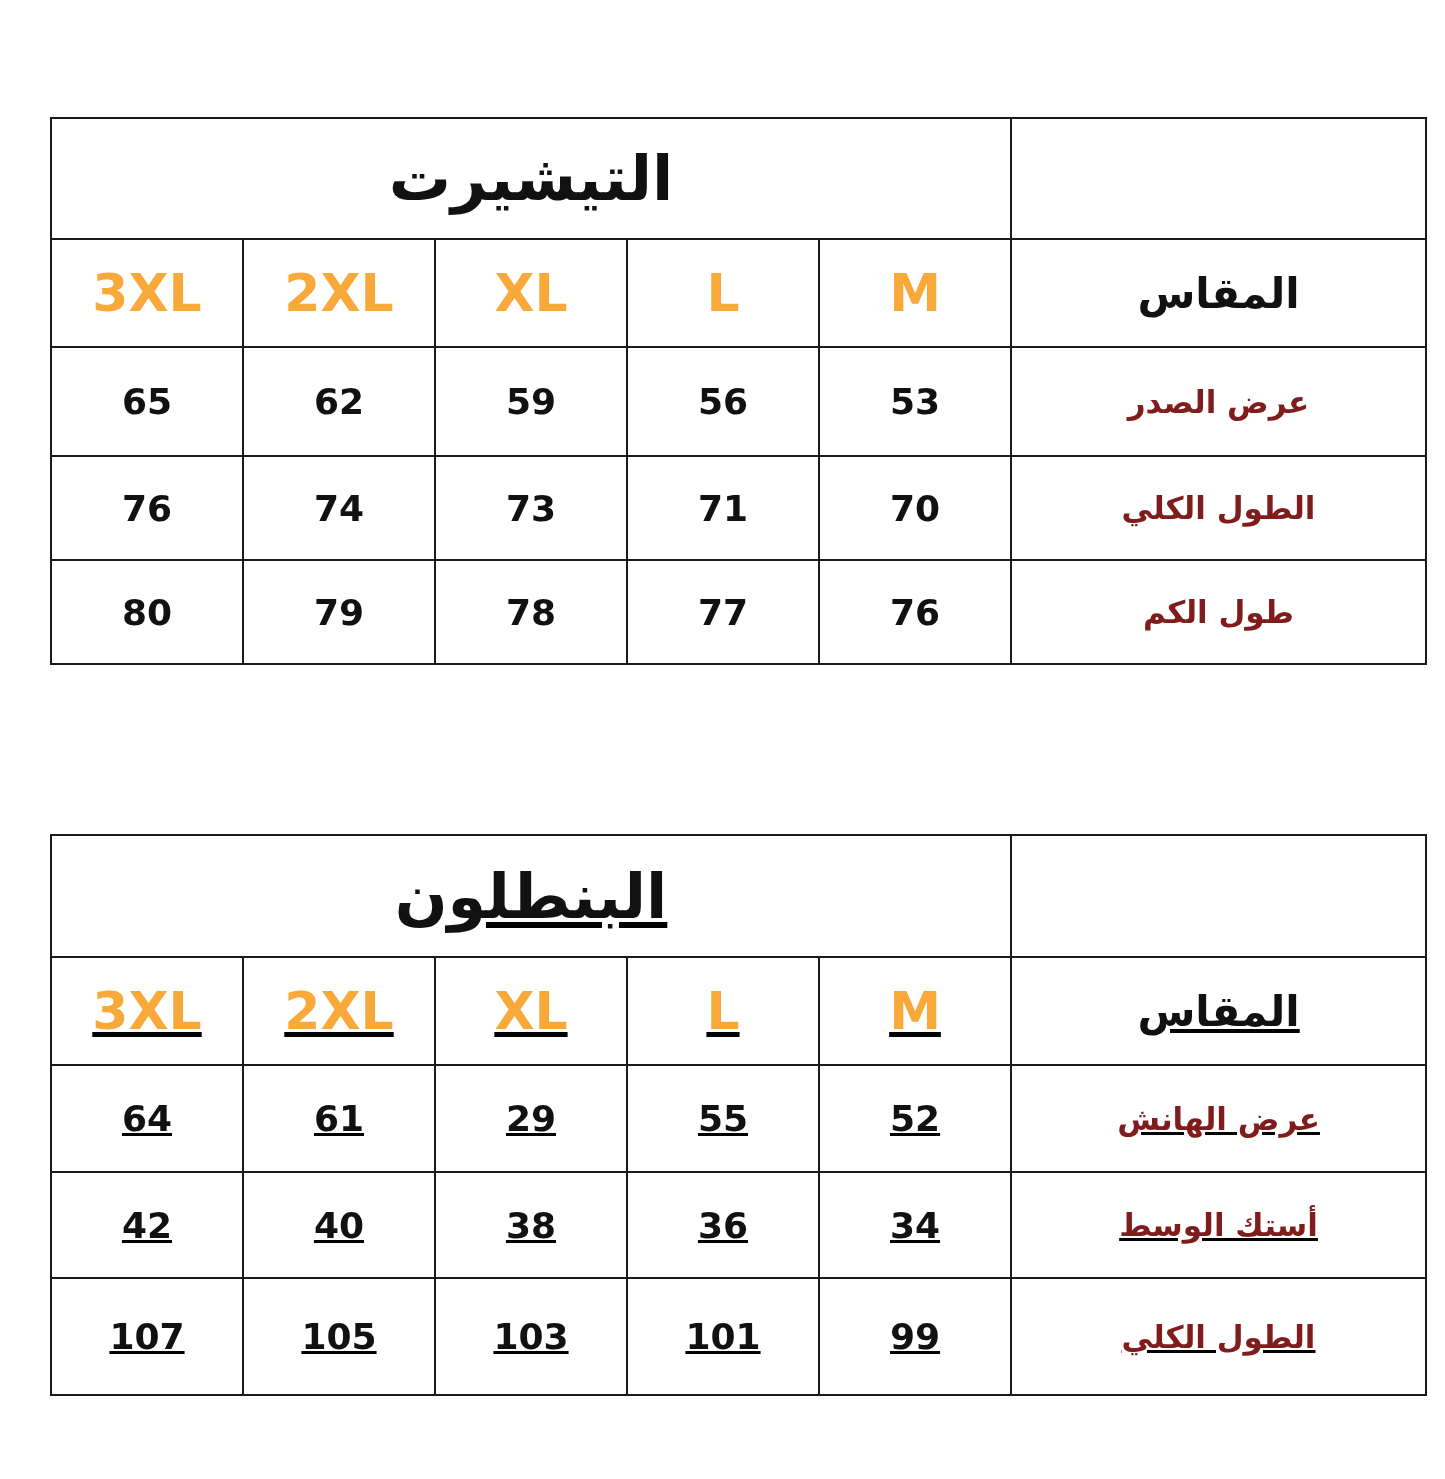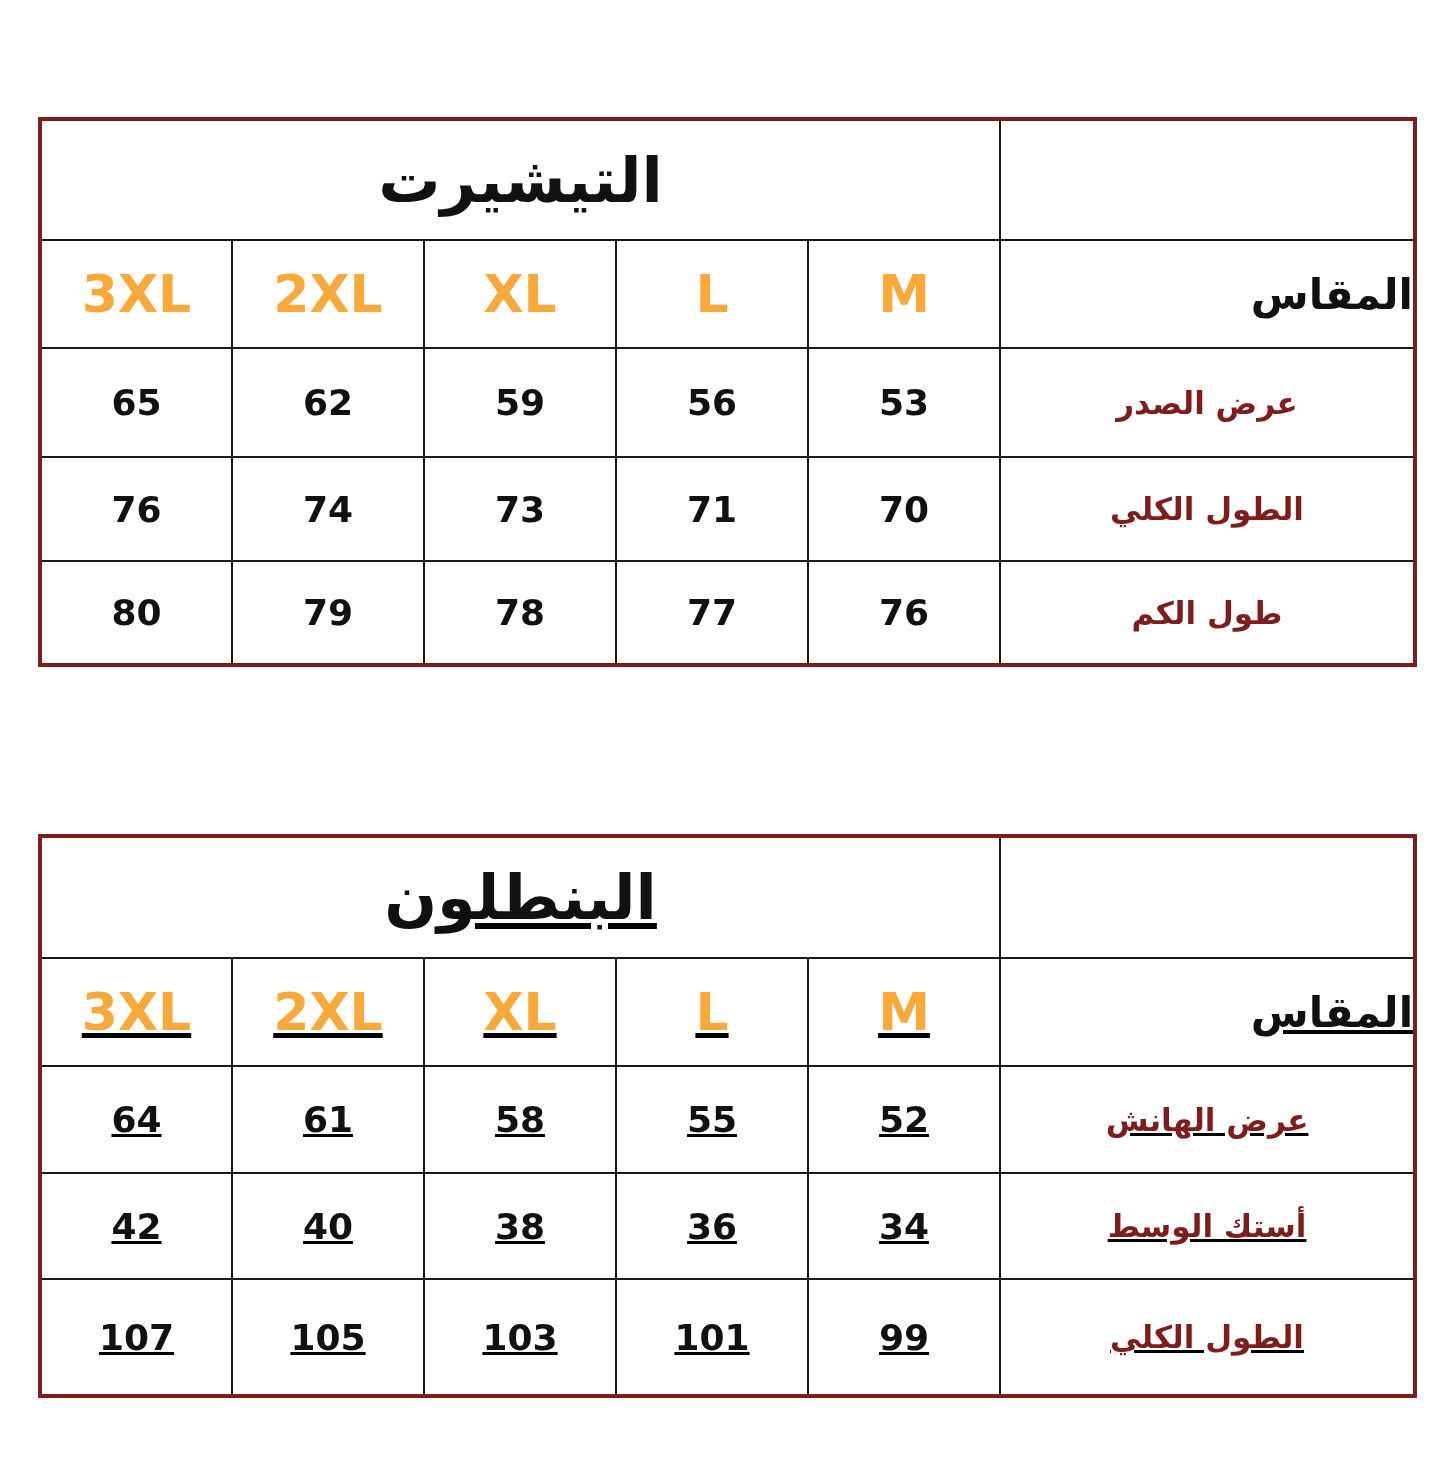--- a/index.html
+++ b/index.html
@@ -1,23 +1,23 @@
 <!DOCTYPE html>
 <html><head>
 <meta charset="utf-8">
 <style>
   html, body { margin: 0; padding: 0; background: #ffffff; }
   body { width: 1445px; height: 1479px; position: relative; font-family: "DejaVu Sans", sans-serif; }
   .size-table {
     position: absolute;
-    left: 38px;
+    left: 50px;
     width: 1355px;
     border-collapse: collapse;
     table-layout: fixed;
-    border: 4px solid #7f1d1d;
+    border: 1px solid #7f1d1d;
   }
   .size-table td {
     border: 2px solid #1a1a1a;
     text-align: center;
     vertical-align: middle;
     padding: 0;
   }
   .title-cell {
     font-family: "DejaVu Sans", sans-serif;
     font-weight: bold;
@@ -40,21 +40,20 @@
   .row-label {
     font-family: "DejaVu Sans", sans-serif;
     font-weight: bold;
     font-size: 31px;
     color: #7f1d1d;
     direction: rtl;
   }
   .row-label.header {
     color: #111111;
     font-size: 42px;
-    text-align: right;
   }
   #tshirt-table { top: 117px; }
   #pants-table { top: 834px; text-decoration: underline; }
   col.c-size { width: 192px; }
   col.c-label { width: 415px; }
 </style>
 </head>
 <body>
 
 <table class="size-table" id="tshirt-table">
@@ -124,21 +123,21 @@
     <td class="size-label">3XL</td>
     <td class="size-label">2XL</td>
     <td class="size-label">XL</td>
     <td class="size-label">L</td>
     <td class="size-label">M</td>
     <td class="row-label header">المقاس</td>
   </tr>
   <tr style="height:107px">
     <td class="value-cell">64</td>
     <td class="value-cell">61</td>
-    <td class="value-cell">58</td>
+    <td class="value-cell">29</td>
     <td class="value-cell">55</td>
     <td class="value-cell">52</td>
     <td class="row-label">عرض الهانش</td>
   </tr>
   <tr style="height:106px">
     <td class="value-cell">42</td>
     <td class="value-cell">40</td>
     <td class="value-cell">38</td>
     <td class="value-cell">36</td>
     <td class="value-cell">34</td>

